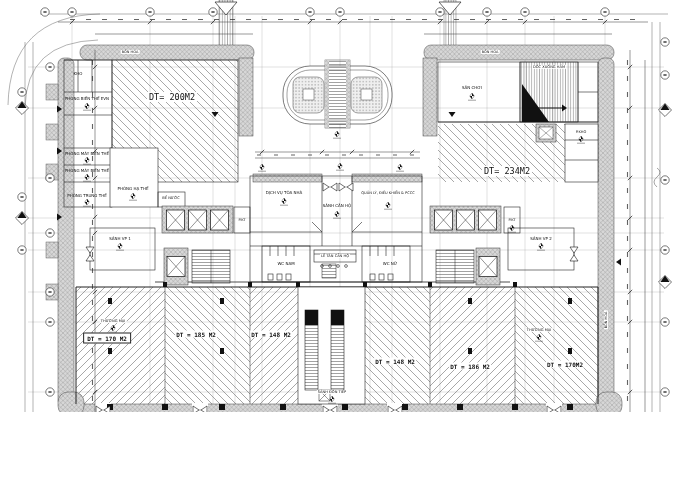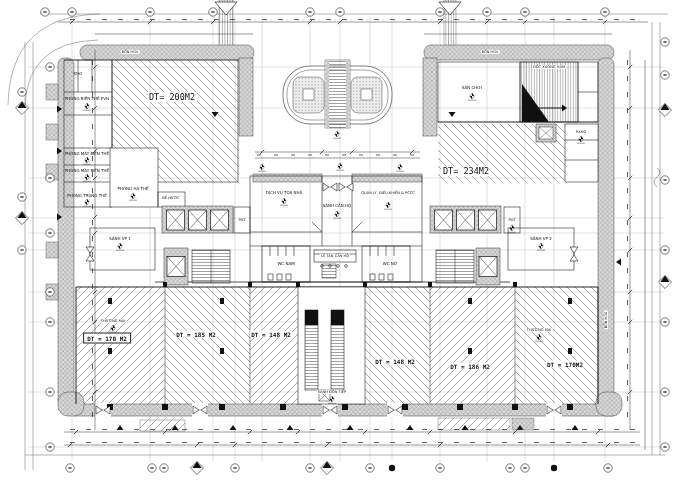--- a/index.html
+++ b/index.html
@@ -1,16 +1,16 @@
 <!DOCTYPE html>
 <html><head>
 <meta charset="utf-8">
 <style>
   html,body{margin:0;padding:0;background:#fff;}
-  .stage{position:relative;width:680px;height:480px;background:#fff;overflow:hidden;
+  .stage{position:relative;width:680px;height:412px;background:#fff;overflow:hidden;
          font-family:"DejaVu Sans",sans-serif;}
   .stage svg{position:absolute;left:0;top:0;}
   .lbl{position:absolute;transform:translate(-50%,-50%);font:400 4px "DejaVu Sans",sans-serif;
        color:#111;white-space:nowrap;line-height:1.2;text-align:center;z-index:5;}
   .lbl.sm{font-size:3.6px;}
   .lbl.big{font:400 8.5px "DejaVu Sans Mono",monospace;background:#fff;padding:0 2px;}
   .lbl.zone{font:700 6px "DejaVu Sans Mono",monospace;background:#fff;padding:0 1px;}
   .lbl.boxed{border:0.5px solid #222;padding:1px 3px;}
   .lbl.pill{background:#fff;padding:0 1px;font-size:3.5px;}
   .lbl.rot{transform:translate(-50%,-50%) rotate(-90deg);background:#fff;padding:0 1px;font-size:3.5px;}
@@ -432,21 +432,21 @@
     <use href="#diam" x="665" y="110"></use>
         <use href="#diam" x="665" y="282"></use>
   </g>
 </svg>
 
 <div class="lbl pill" style="left:130px;top:52px">BỒN HOA</div>
 <div class="lbl pill" style="left:490px;top:52px">BỒN HOA</div>
 <div class="lbl rot" style="left:606px;top:320px">BỒN HOA</div>
 
 <div class="lbl big" style="left:172px;top:97px">DT= 200M2</div>
-<div class="lbl big" style="left:466px;top:171px">DT= 234M2</div>
+<div class="lbl big" style="left:507px;top:171px">DT= 234M2</div>
 
 <div class="lbl" style="left:78px;top:74px">KHO</div>
 <div class="lbl" style="left:87px;top:99px">PHÒNG BIẾN THẾ EVN</div>
 <div class="lbl" style="left:87px;top:154px">PHÒNG MÁY BIẾN THẾ</div>
 <div class="lbl" style="left:87px;top:171px">PHÒNG MÁY BIẾN THẾ</div>
 <div class="lbl" style="left:87px;top:196px">PHÒNG TRUNG THẾ</div>
 <div class="lbl" style="left:133px;top:189px">PHÒNG HẠ THẾ</div>
 <div class="lbl sm" style="left:171px;top:198px">BỂ NƯỚC</div>
 <div class="lbl sm" style="left:242px;top:220px">P.KT</div>
 <div class="lbl sm" style="left:512px;top:220px">P.KT</div>

